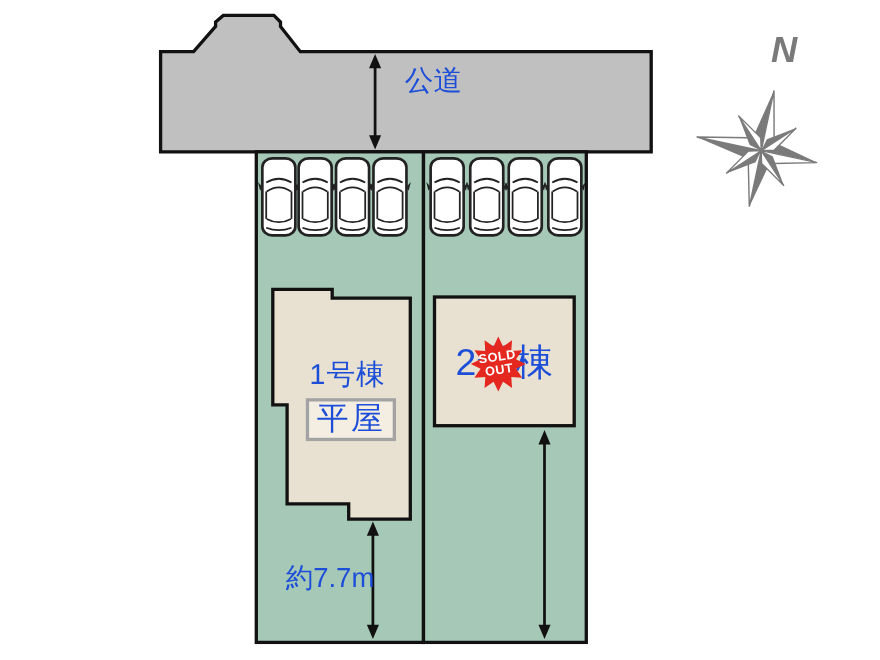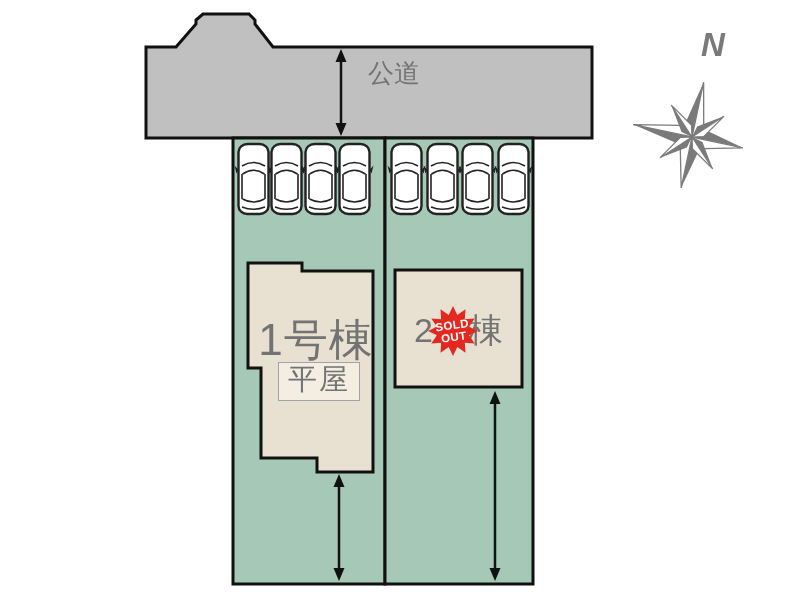--- a/index.html
+++ b/index.html
@@ -1,26 +1,26 @@
 <!DOCTYPE html>
 <html style="--road_fill: #c0c0c0; --lot_fill: #a6c8b6; --building_fill: #e8e1d1; --hiraya_box_fill: #f3eee1; --outline: #111111; --compass_gray: #7a7a7a; --badge_red: #e5281f; --badge_text: #ffffff;"><head>
 <meta charset="utf-8">
 <style>
   html,body{margin:0;padding:0;background:#fff;}
   .canvas{
     position:relative;width:800px;height:600px;background:#ffffff;overflow:hidden;
     font-family:"Liberation Sans","DejaVu Sans",sans-serif;color:#111;
   }
   .canvas svg.scene{position:absolute;left:0;top:0;}
-  .txt{position:absolute;text-align:center;color:#737373;font-weight:500;}
+  .txt{position:absolute;text-align:center;color:#1d4ed8;font-weight:500;}
   .road-label{left:344px;top:58px;width:100px;font-size:26px;line-height:31px;}
-  .b1-label{left:256px;top:322px;width:120px;font-size:44px;line-height:36px;letter-spacing:1px;}
+  .b1-label{left:256px;top:322px;width:120px;font-size:26px;line-height:36px;letter-spacing:1px;}
   .hiraya-box{
     left:278px;top:362px;width:82px;height:39px;box-sizing:border-box;
-    border:1px solid #a3a3a3;background:var(--hiraya_box_fill,#f3eee1);
+    border:3px solid #a3a3a3;background:var(--hiraya_box_fill,#f3eee1);
     font-size:29px;line-height:33px;letter-spacing:2px;
   }
   .b2-label{left:398px;top:312px;width:122px;font-size:34px;line-height:36px;letter-spacing:1px;}
   .d1-label{left:252px;top:509px;width:96px;font-size:25px;}
   .d2-label{left:409px;top:509px;width:96px;font-size:25px;}
   .north-label{left:701px;top:26px;width:40px;font-size:33px;font-weight:bold;font-style:italic;color:var(--compass_gray,#7a7a7a);text-align:left;}
   .badge{position:absolute;left:426px;top:304px;width:54px;height:54px;}
   .badge svg{position:absolute;left:0;top:0;}
   .badge .badge-text{
     position:absolute;left:0;top:0;width:54px;height:54px;display:flex;flex-direction:column;
@@ -136,16 +136,17 @@
         0,-25 4.3,-16.1 12.5,-21.7 11.8,-11.8 21.7,-12.5 16.1,-4.3 25,0 16.1,4.3
         21.7,12.5 11.8,11.8 12.5,21.7 4.3,16.1 0,25 -4.3,16.1 -12.5,21.7 -11.8,11.8
         -21.7,12.5 -16.1,4.3 -25,0 -16.1,-4.3 -21.7,-12.5 -11.8,-11.8 -12.5,-21.7 -4.3,-16.1"></polygon>
     </svg>
     <div class="badge-text">
       <div>SOLD</div>
       <div>OUT</div>
     </div>
   </div>
 
+  <div class="txt d1-label">約7.7m</div>
 
   <div class="txt north-label">N</div>
 
 </div>
 
 </body></html>

